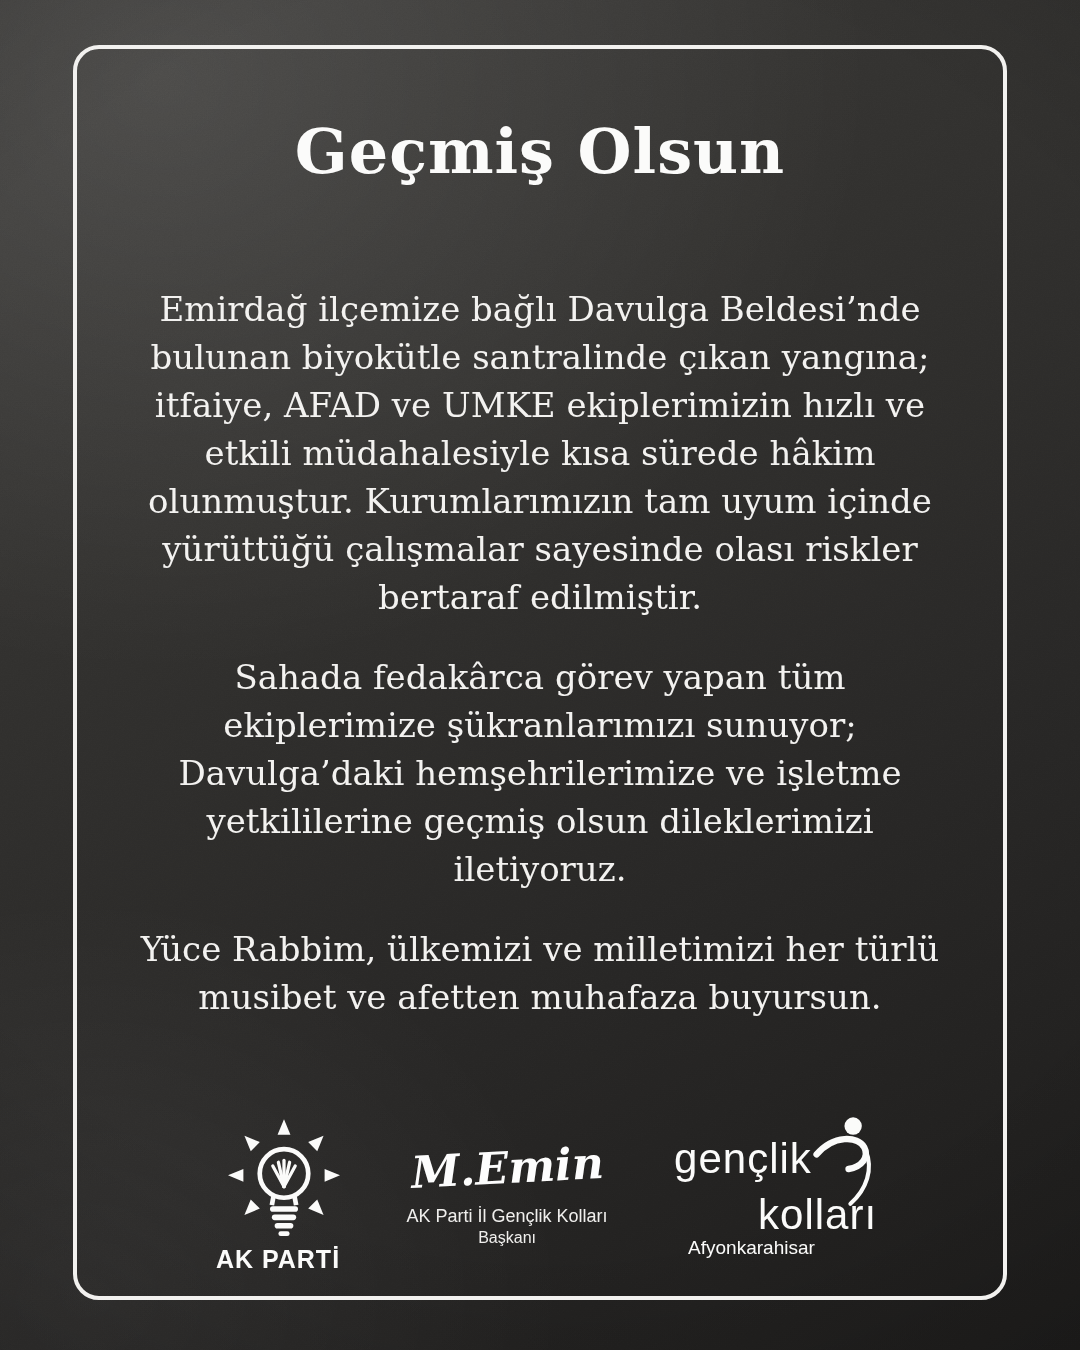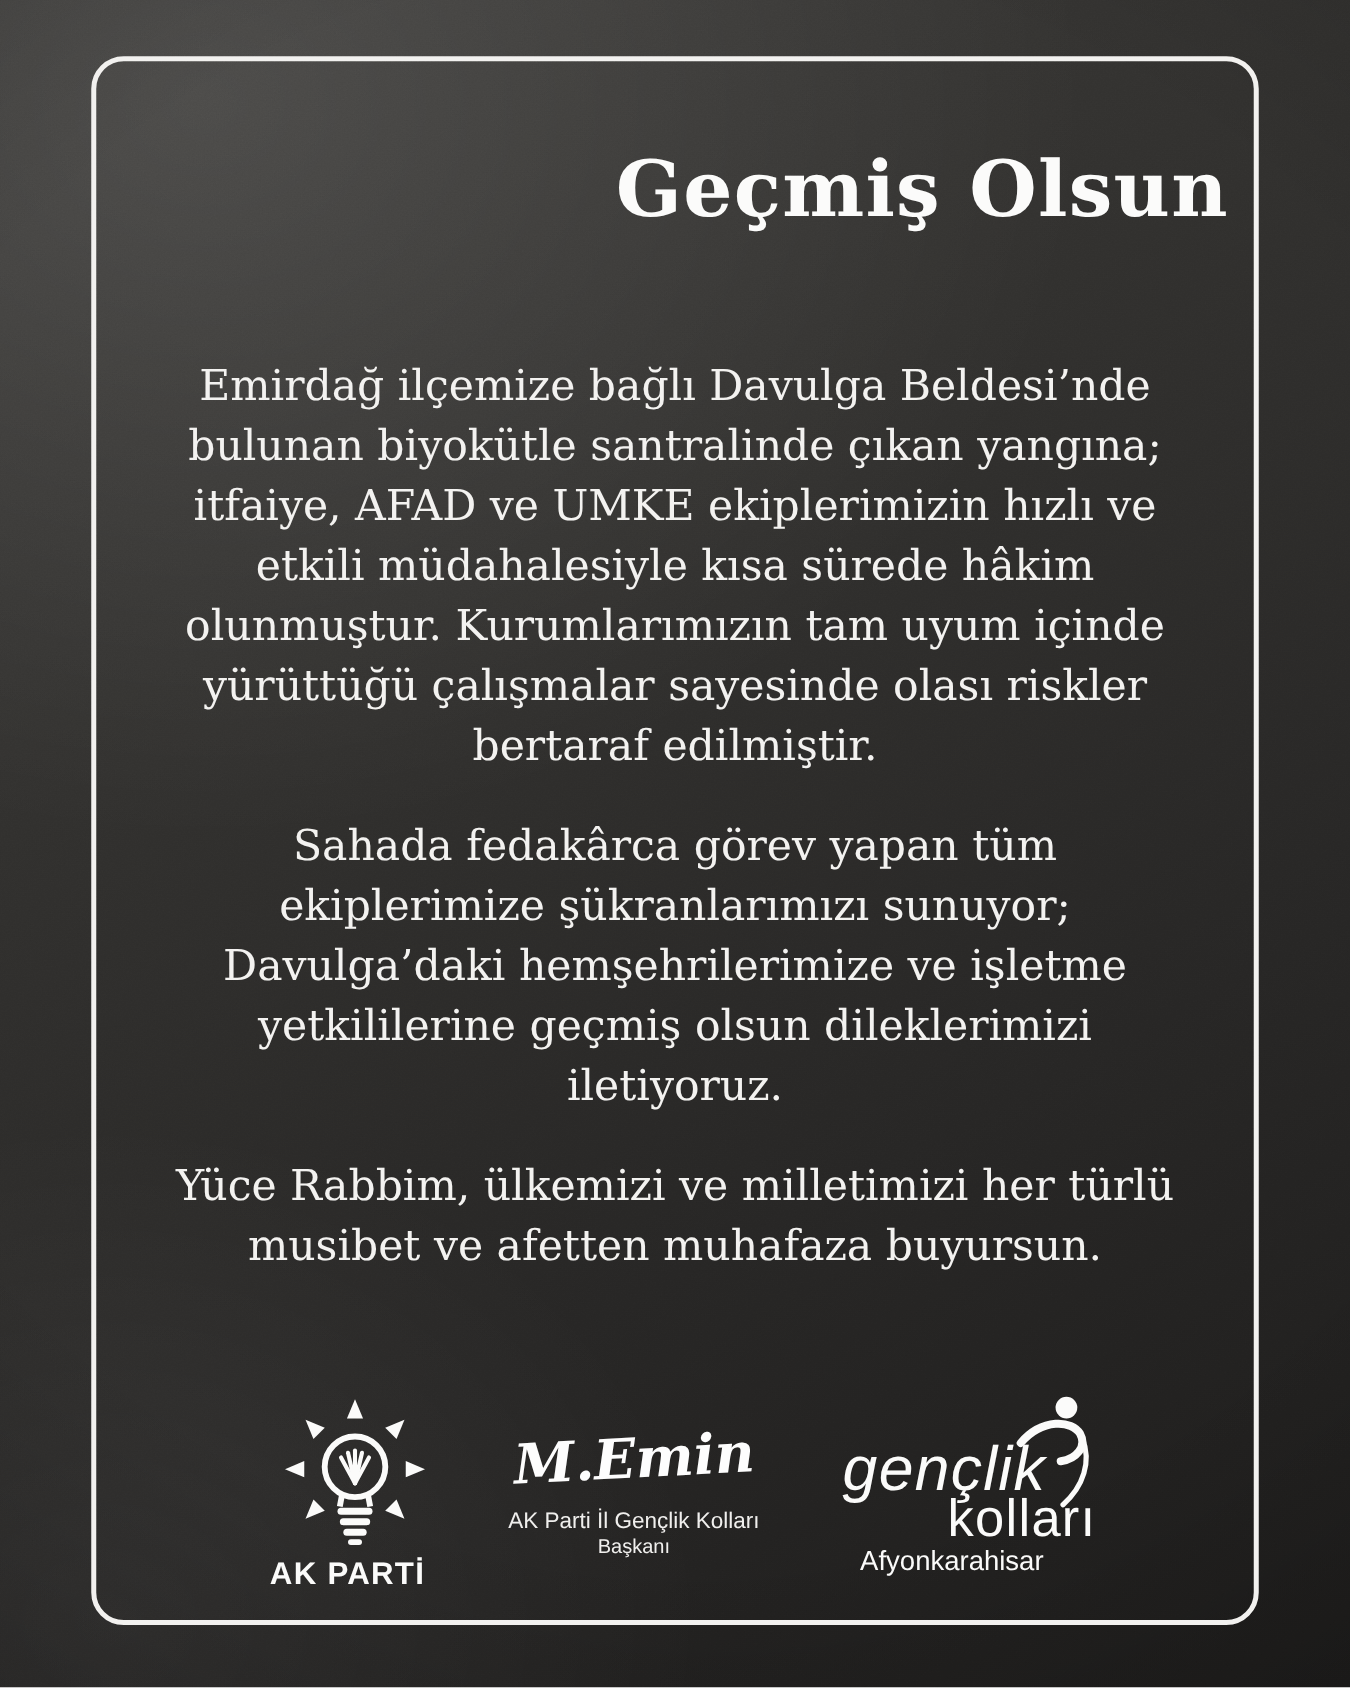--- a/index.html
+++ b/index.html
@@ -29,21 +29,21 @@
     position: absolute;
     left: 73px; top: 45px;
     width: 934px; height: 1255px;
     box-sizing: border-box;
     border: 4px solid #f2f1ef;
     border-radius: 26px;
     z-index: 2;
   }
   .title {
     margin: 66px 20px 0 20px;
-    text-align: right;
+    text-align: center;
     font-size: 62px;
     line-height: 1.2;
     font-weight: bold;
     color: #fbfbfa;
     letter-spacing: 1px;
   }
   .body-copy {
     margin-top: 96px;
     display: flex;
     flex-direction: column;
@@ -103,23 +103,23 @@
   }
   .intepe-role2 {
     margin-top: 2px;
     font-family: "Liberation Sans", sans-serif;
     font-size: 16px;
     color: #f0efed;
   }
   
   .genclik { position: relative; width: 190px; height: 150px;
     font-family: "Liberation Sans", sans-serif; color: #fbfbfa; }
-  .genclik-line1 { position: absolute; left: 0; top: 28px; font-size: 50px; line-height: 1; letter-spacing: 1px; font-style: italic; }
+  .genclik-line1 { position: absolute; left: 0; top: 16px; font-size: 42px; line-height: 1; letter-spacing: 1px; }
   .genclik-line2 { position: absolute; left: 52px; top: 72px; font-size: 42px; line-height: 1; letter-spacing: 1px; margin-left: 32px; }
-  .genclik-line3 { position: absolute; left: 14px; top: 116px; font-size: 22px; line-height: 1; }
+  .genclik-line3 { position: absolute; left: 14px; top: 116px; font-size: 19px; line-height: 1; }
   .genclik-figure { position: absolute; right: -12px; top: -6px; }
 </style>
 </head>
 <body>
 
 <div class="canvas">
 
   <div class="vignette"></div>
 
   <div class="frame">

